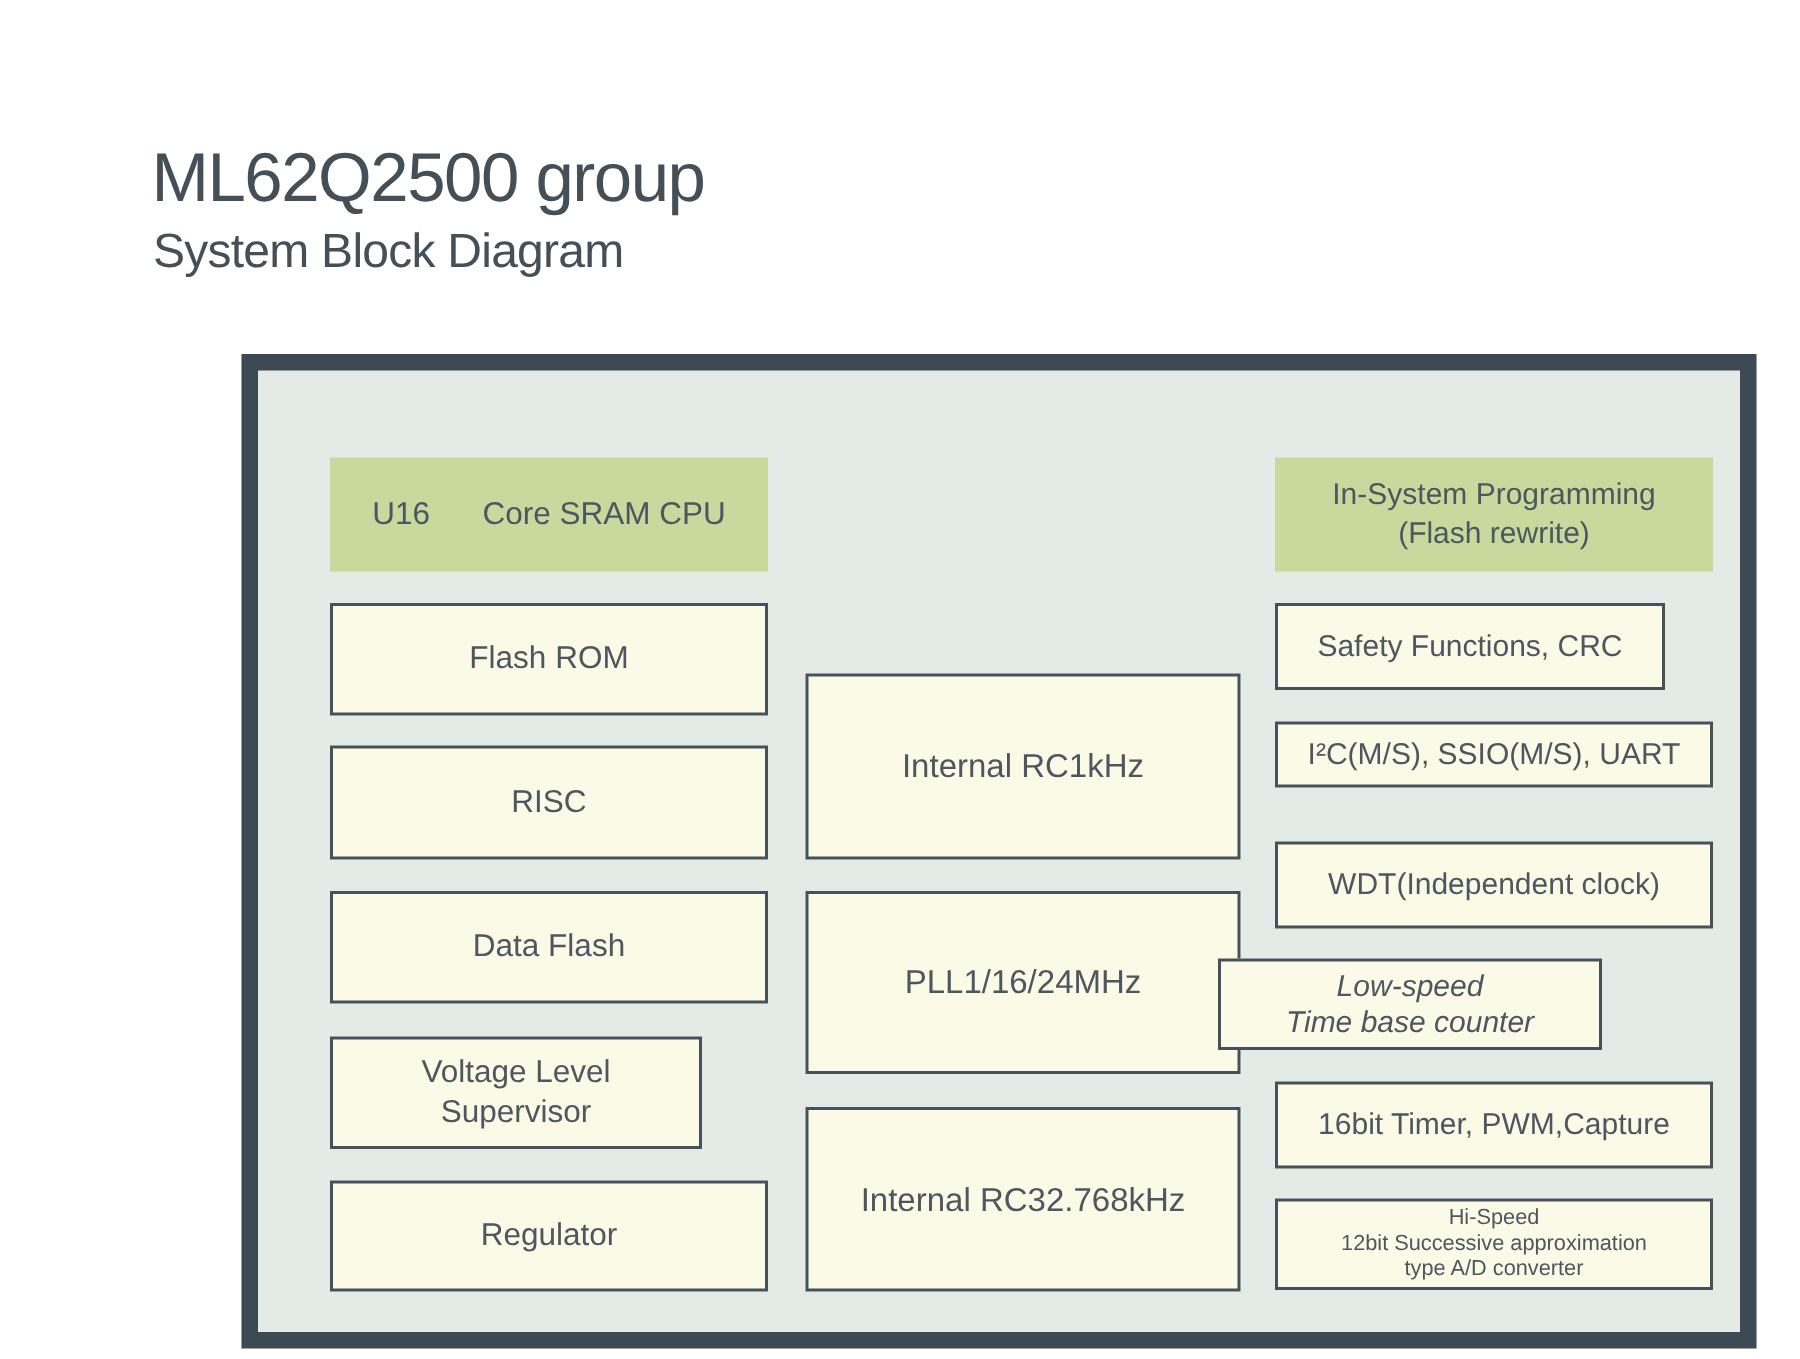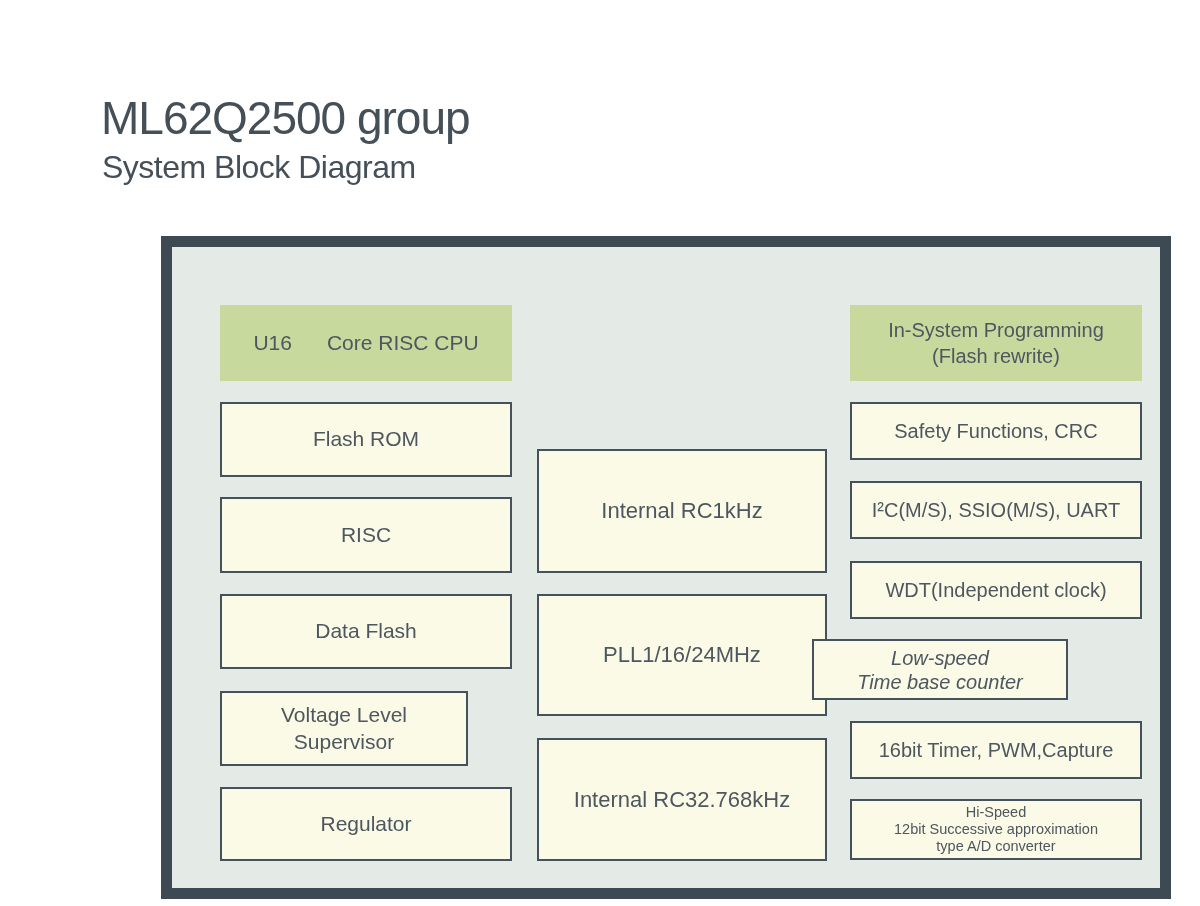--- a/index.html
+++ b/index.html
@@ -63,21 +63,21 @@
 
 <div class="stage">
 
   <h1 class="title">ML62Q2500 group</h1>
   <h2 class="subtitle">System Block Diagram</h2>
 
   <div class="frame">
 
     <div class="block green" style="left:32px; top:42px; width:292px; height:76px;">
       <span class="lbl u16">U16</span>
-      <span class="lbl">Core RISC CPU</span>
+      <span class="lbl">Core SRAM CPU</span>
     </div>
     <div class="block plain" style="left:32px; top:139px; width:292px; height:75px;">
       <span class="lbl">Flash ROM</span>
     </div>
     <div class="block plain" style="left:32px; top:234px; width:292px; height:76px;">
       <span class="lbl">RISC</span>
     </div>
     <div class="block plain" style="left:32px; top:331px; width:292px; height:75px;">
       <span class="lbl">Data Flash</span>
     </div>
@@ -95,24 +95,24 @@
       <span class="lbl">PLL1/16/24MHz</span>
     </div>
     <div class="block plain fs22" style="left:349px; top:475px; width:290px; height:123px;">
       <span class="lbl">Internal RC32.768kHz</span>
     </div>
 
     <div class="block green fs20" style="left:662px; top:42px; width:292px; height:76px; line-height:1.3;">
       <span class="lbl">In-System Programming
 (Flash rewrite)</span>
     </div>
-    <div class="block plain fs20" style="left:662px; top:139px; width:292px; height:58px;">
+    <div class="block plain fs20" style="left:662px; top:139px; width:260px; height:58px;">
       <span class="lbl">Safety Functions, CRC</span>
     </div>
-    <div class="block plain fs20" style="left:662px; top:218px; width:292px; height:58px;">
+    <div class="block plain fs20" style="left:662px; top:218px; width:292px; height:44px;">
       <span class="lbl">I²C(M/S), SSIO(M/S), UART</span>
     </div>
     <div class="block plain fs20" style="left:662px; top:298px; width:292px; height:58px;">
       <span class="lbl">WDT(Independent clock)</span>
     </div>
     <div class="block plain fs20" style="left:624px; top:376px; width:256px; height:61px; line-height:1.2;font-style:italic;">
       <span class="lbl">Low-speed
 Time base counter</span>
     </div>
     <div class="block plain fs20" style="left:662px; top:458px; width:292px; height:58px;">

